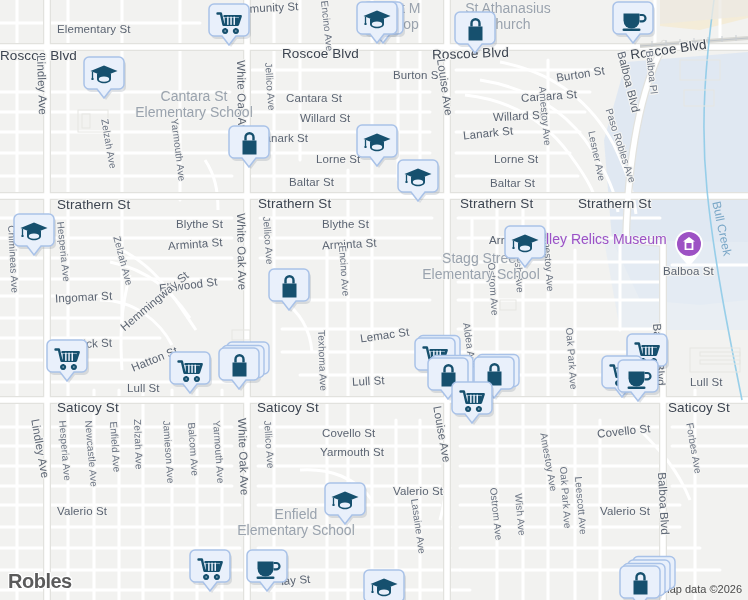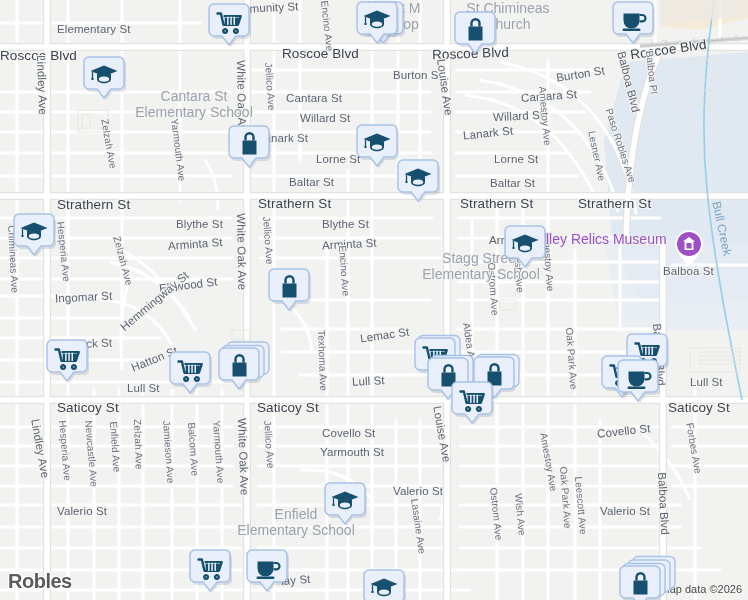--- a/index.html
+++ b/index.html
@@ -339,21 +339,21 @@
       <div class="lbl vert minor" style="left: 663px; top: 323px; transform: rotate(86deg);">Balboa Blvd</div>
       <div class="lbl vert minor" style="left: 668px; top: 472px; transform: rotate(87deg);">Balboa Blvd</div>
       <div class="lbl vert tiny" style="left: 655px; top: 50px; transform: rotate(84deg);">Balboa Pl</div>
     </div>
   <div id="poi-labels">
       <div class="poi-lbl" style="left: 124px; top: 88px; width: 140px; white-space: normal;">
         <div>Cantara St</div>
         <div>Elementary School</div>
       </div>
       <div class="poi-lbl" style="left: 448px; top: 0px; width: 120px; white-space: normal;">
-        <div>St Chimineas</div>
+        <div>St Athanasius</div>
         <div>Church</div>
       </div>
       <div class="poi-lbl" style="left: 386px; top: 0px; width: 40px; white-space: normal;">
         <div>St M</div>
         <div>Cop</div>
       </div>
       <div class="poi-lbl" style="left: 396px; top: 250px; width: 170px; white-space: normal;">
         <div>Stagg Street</div>
         <div>Elementary School</div>
       </div>

